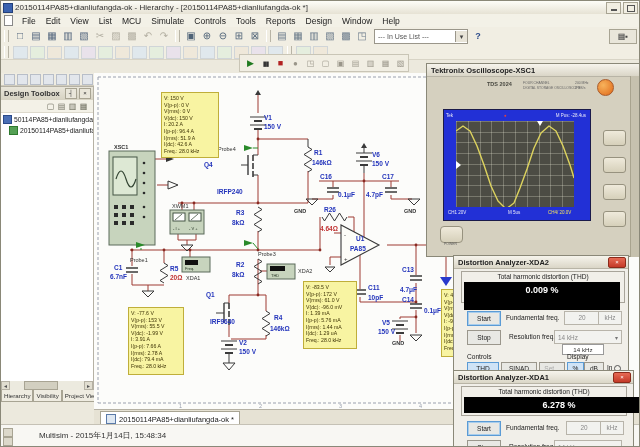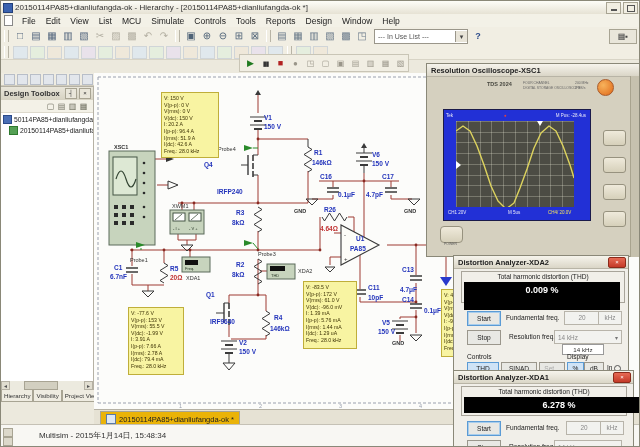--- a/index.html
+++ b/index.html
@@ -88,21 +88,21 @@
   .btn.dis{color:#aaa;}
   .flbl{position:absolute;font-size:6.6px;color:#222;white-space:nowrap;}
   .fval{position:absolute;background:#f2f2ef;border:1px solid #b8b4aa;font-size:6.4px;color:#888;text-align:center;}
   .ddl{position:absolute;background:#f2f2ef;border:1px solid #b8b4aa;font-size:6.4px;color:#888;display:flex;align-items:center;}
   .ddl span{flex:1;padding-left:3px;}
   .ddl .arr{flex:none;width:9px;text-align:center;color:#777;font-size:6px;}
   .hint{position:absolute;background:#fff;border:1px solid #999;font-size:6.2px;color:#333;text-align:center;}
   .incirc{display:inline-block;width:5px;height:5px;border:1px solid #555;border-radius:50%;vertical-align:middle;}
   
   .sheettabs{left:93px;top:408px;width:547px;height:15px;background:#e6e2d4;border-top:1px solid #b5b1a4;z-index:1;}
-  .sheettab{position:absolute;left:6px;top:1px;height:14px;background:#eab308;border:1px solid #a8a493;border-bottom:none;display:flex;align-items:center;padding:0 5px;}
+  .sheettab{position:absolute;left:6px;top:1px;height:14px;background:#ffffff;border:1px solid #a8a493;border-bottom:none;display:flex;align-items:center;padding:0 5px;}
   .sheettab .sti{width:8px;height:8px;background:#dfe8f2;border:1px solid #5a7aa8;margin-right:3px;}
   .sheettab span{font-size:7.5px;color:#222;white-space:nowrap;}
   .statusbar{left:0;top:423px;width:640px;height:24px;background:#f8f7f3;border-top:1px solid #c5c1b5;z-index:1;}
   .stext{left:38px;top:5px;font-size:8px;color:#333;}
   .sico{width:8px;height:7px;background:#dcd8ca;border:1px solid #a8a493;}
   svg text{font-family:"Liberation Sans",sans-serif;}
   .lblb{fill:#2233bb;font-size:6.5px;font-weight:bold;}
   .lblr{fill:#c03030;font-size:6.5px;font-weight:bold;}
   .lbld{fill:#333;font-size:5.5px;}
 </style>
@@ -562,21 +562,21 @@
   </div>
 
   <div class="abs statusbar">
     <div class="abs sico" style="left:2px;top:3px;"></div>
     <div class="abs sico" style="left:2px;top:12px;"></div>
     <div class="abs stext">Multisim  -  2015年1月14日, 15:48:34</div>
   </div>
 
   <div class="abs scope">
     <div class="abs wtitle">
-      <span>Resolution Oscilloscope-XSC1</span>
+      <span>Tektronix Oscilloscope-XSC1</span>
     </div>
     <div class="abs brand">Tektronix</div>
     <div class="abs model">TDS 2024</div>
     <div class="abs tiny" style="left:96px;top:17px;">FOUR CHANNEL</div>
     <div class="abs tiny" style="left:96px;top:22px;">DIGITAL STORAGE OSCILLOSCOPE</div>
     <div class="abs tiny" style="left:148px;top:17px;">200 MHz</div>
     <div class="abs tiny" style="left:148px;top:22px;">2 GS/s</div>
     <div class="abs pled"></div>
     <div class="abs crt">
       <div class="crt-t" style="left:2px;top:3px;">Tek</div>

